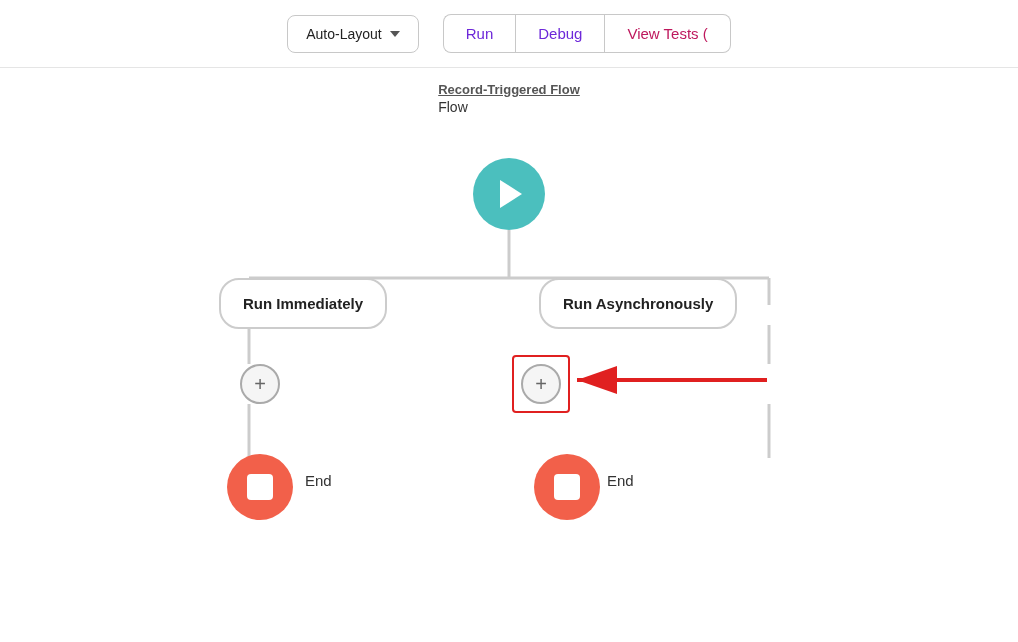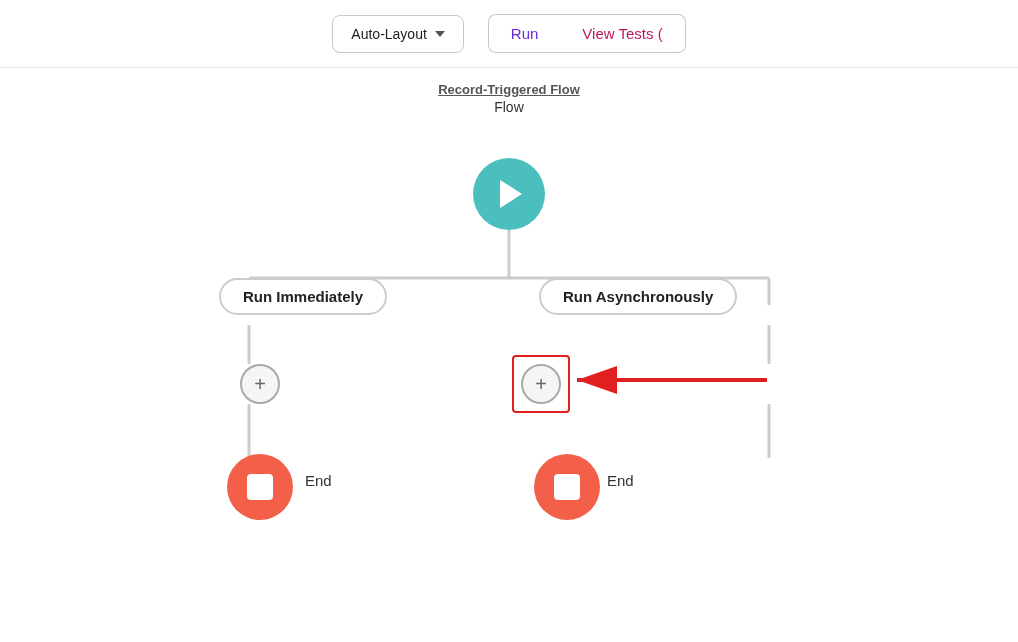--- a/index.html
+++ b/index.html
@@ -85,21 +85,20 @@
       background: #fff;
       overflow: hidden;
     }
 
     
     .flow-header {
       position: absolute;
       top: 14px;
       left: 50%;
       transform: translateX(-50%);
-      text-align: center;
     }
 
     .flow-title {
       font-size: 13px;
       font-weight: 600;
       color: #555;
       text-decoration: underline;
       white-space: nowrap;
     }
 
@@ -146,21 +145,21 @@
       pointer-events: none;
       z-index: 1;
     }
 
     
     .branch-pill {
       position: absolute;
       border: 2px solid #ccc;
       border-radius: 20px;
       background: #fff;
-      padding: 8px 22px;
+      padding: 15px 22px;
       font-size: 15px;
       font-weight: 700;
       color: #222;
       white-space: nowrap;
       z-index: 2;
     }
 
     .branch-left {
       left: 50%;
       transform: translateX(-290px);
@@ -282,20 +281,21 @@
 </head>
 <body>
 
 <div class="toolbar">
   <button class="auto-layout-btn">
     <span>Auto-Layout</span>
     <span class="chevron-down"></span>
   </button>
   <div class="toolbar-right">
     <button class="toolbar-btn">Run</button>
+    <button class="toolbar-btn">Debug</button>
     <button class="toolbar-btn">View Tests (</button>
   </div>
 </div>
 
 <div class="canvas">
 
   <div class="flow-header">
     <div class="flow-title">Record-Triggered Flow</div>
     <div class="flow-subtitle">Flow</div>
   </div>

